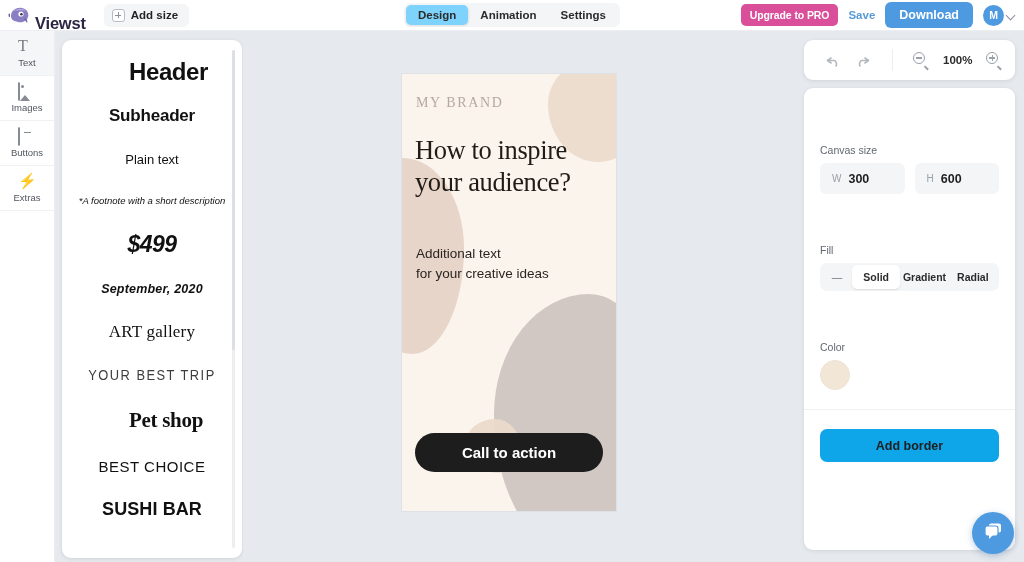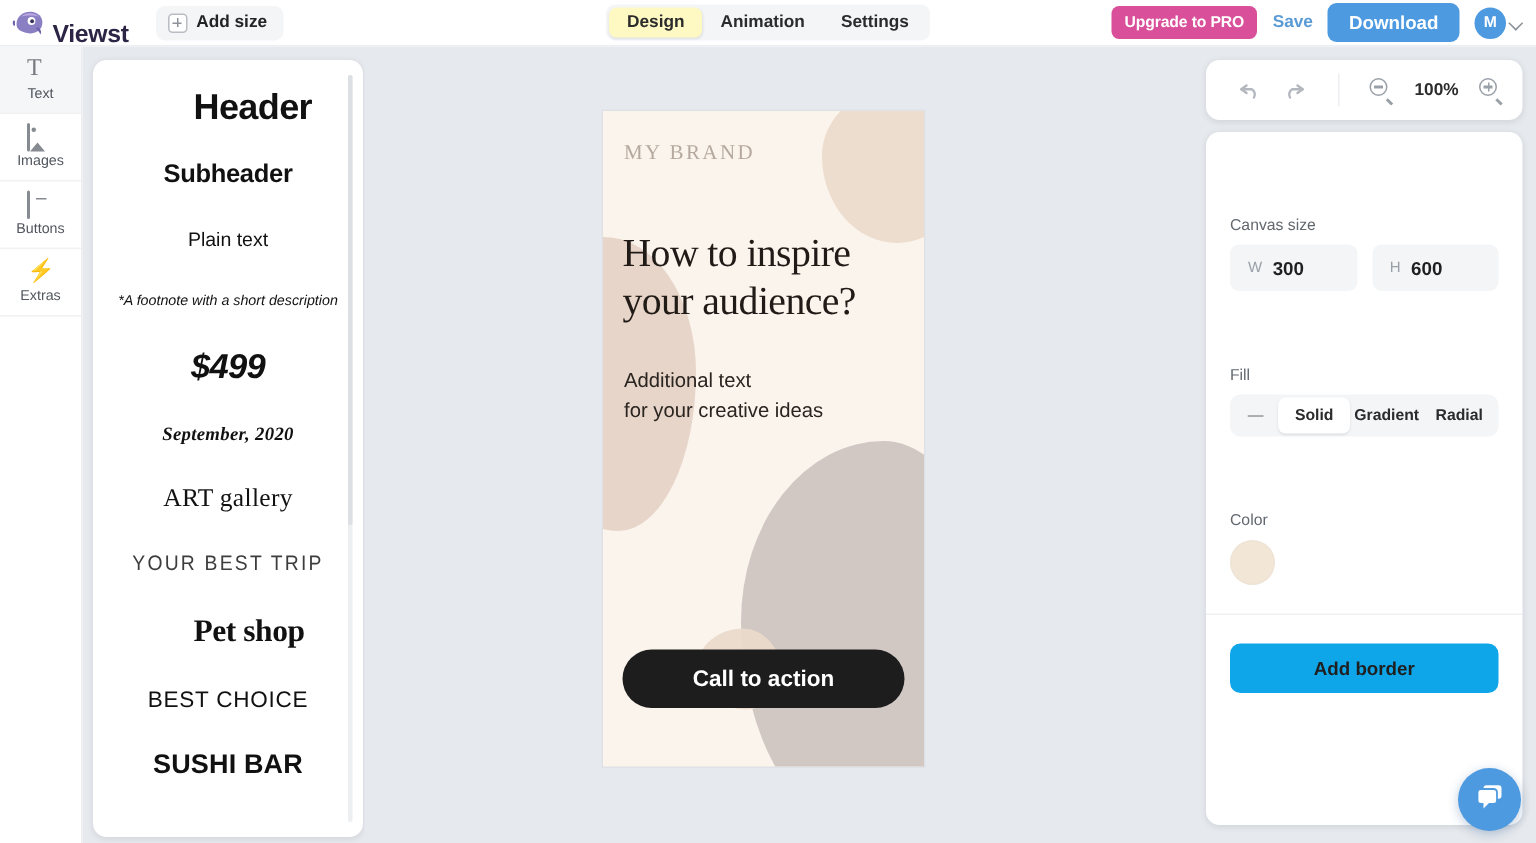--- a/index.html
+++ b/index.html
@@ -42,21 +42,21 @@
 
   .tabs {
     position: absolute; left: 50%; transform: translateX(-50%);
     display: flex; align-items: center; gap: 0;
     background: #f4f5f7; border-radius: 6px; padding: 2px;
   }
   .tab {
     font-size: 11.5px; font-weight: 700; color: #2b2b2b;
     padding: 4px 12px; border-radius: 5px;
   }
-  .tab.active { background: #fef9c3; box-shadow: 0 1px 2px rgba(0,0,0,.09); }
+  .tab.active { background: #7dd3fc; box-shadow: 0 1px 2px rgba(0,0,0,.09); }
 
   .header-right {
     margin-left: auto; display: flex; align-items: center; gap: 10px;
     margin-right: 9px;
   }
   .btn-pro {
     background: #d94f9a; color: #fff; font-size: 10.5px; font-weight: 700;
     padding: 5px 9px; border-radius: 5px; letter-spacing: -0.1px;
   }
   .btn-save { color: #5b9bd5; font-size: 11.5px; font-weight: 700; }
@@ -132,21 +132,21 @@
   .preset {
     text-align: center; color: #111111;
     display: flex; align-items: center; justify-content: center;
   }
   .p-header    { height: 44px; font-size: 24px;   font-weight: 700; letter-spacing:-.4px;padding-left:33px; }
   .p-sub       { height: 44px; font-size: 17px;   font-weight: 700; letter-spacing:-.2px; }
   .p-plain     { height: 42px; font-size: 13px;   font-weight: 400; }
   .p-foot      { height: 40px; font-size: 9.5px;  font-weight: 400; font-style: italic; }
   .p-price     { height: 48px; font-size: 23px;   font-weight: 700; font-style: italic; letter-spacing:-.5px; }
   .p-date      { height: 42px; font-size: 12.5px; font-style: italic; font-weight: 700;
-                 font-family:Liberation Serif, serif; letter-spacing:.2px; }
+                 font-family:Liberation Sans, sans-serif; letter-spacing:.2px; }
   .p-disc      { height: 42px; font-size: 14px; }
   .p-art       { height: 43px; font-size: 17px; font-family:"Liberation Serif", serif; letter-spacing:.2px;}
   .p-trip      { height: 43px; font-size: 14px; color:#3d3d3d; letter-spacing: 1.6px;
                  transform: scaleX(.92); }
   .p-pet       { height: 49px; font-size: 21px; font-weight: 700; 
                  font-family:"Liberation Serif", serif; letter-spacing:-.3px;padding-left:28px; }
   .p-best      { height: 43px; font-size: 15px; letter-spacing: .5px; text-align: right; }
   .p-sushi     { height: 43px; font-size: 18px; font-weight: 700; letter-spacing: .1px; }
 
   .panel-scroll-track {
@@ -189,21 +189,21 @@
     background: #eadacb; opacity: .95;
     border-radius: 54% 46% 42% 58% / 48% 56% 44% 52%;
   }
   .canvas-inner { position: absolute; inset: 0; }
   .c-brand {
     position: absolute; left: 14px; top: 21px;
     font-family: "Liberation Serif", serif; font-size: 14px;
     letter-spacing: 1.6px; color: #b5a99f;
   }
   .c-title {
-    position: absolute; left: 13px; top: 78px; width: 190px;
+    position: absolute; left: 13px; top: 60px; width: 190px;
     font-family: "Liberation Serif", serif; font-size: 26.5px;
     line-height: 32px; color: #201b17; letter-spacing: -0.4px;
   }
   .c-sub {
     position: absolute; left: 14px; top: 170px; width: 180px;
     font-size: 13.5px; line-height: 20px; color: #2a2520;
   }
   .c-cta {
     position: absolute; left: 13px; top: 359px; width: 188px; height: 39px;
     background: #1d1d1d; border-radius: 22px;

